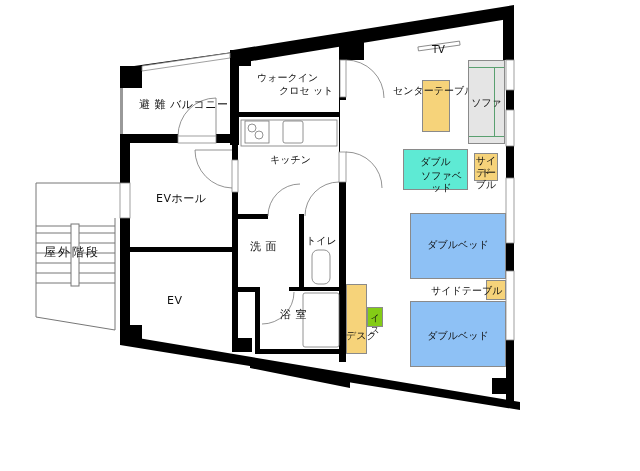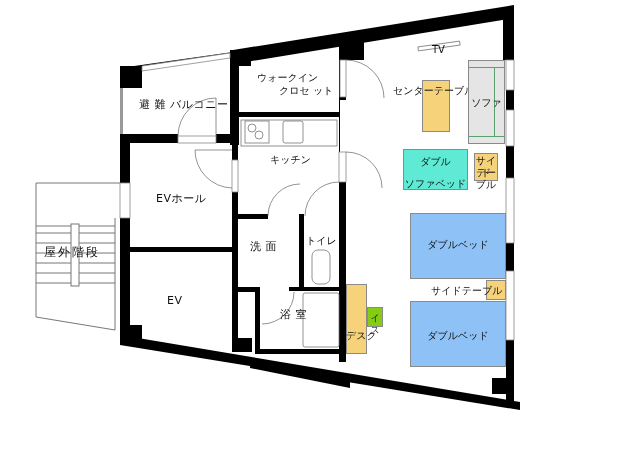--- a/index.html
+++ b/index.html
@@ -145,21 +145,21 @@
 
 <div class="furn" style="left:468px;top:60px;width:37px;height:84px;background:#e5e5e5;">
   <div style="position:absolute;left:0;right:0;top:6px;border-top:1px solid #5aa070;"></div>
   <div style="position:absolute;right:9px;top:6px;bottom:6px;border-left:1px solid #5aa070;"></div>
   <div style="position:absolute;left:0;right:0;bottom:6px;border-top:1px solid #5aa070;"></div>
   <div class="t" style="top:36px;">ソファ</div>
 </div>
 
 <div class="furn" style="left:403px;top:149px;width:65px;height:41px;background:#5eead4;">
   <div class="t" style="top:6px;">ダブル</div>
-  <div class="t" style="top:28px;">ソファベッド</div>
+  <div class="t" style="top:20px;padding-left:12px;">ソファベッド</div>
 </div>
 
 <div class="furn" style="left:474px;top:153px;width:24px;height:28px;background:#f6d37a;">
   <div class="t" style="top:1px;">サイド</div>
   <div class="t" style="top:13px;">テーブル</div>
 </div>
 
 <div class="furn" style="left:410px;top:213px;width:96px;height:66px;background:#8ec1f5;">
   <div class="t" style="top:25px;">ダブルベッド</div>
 </div>

